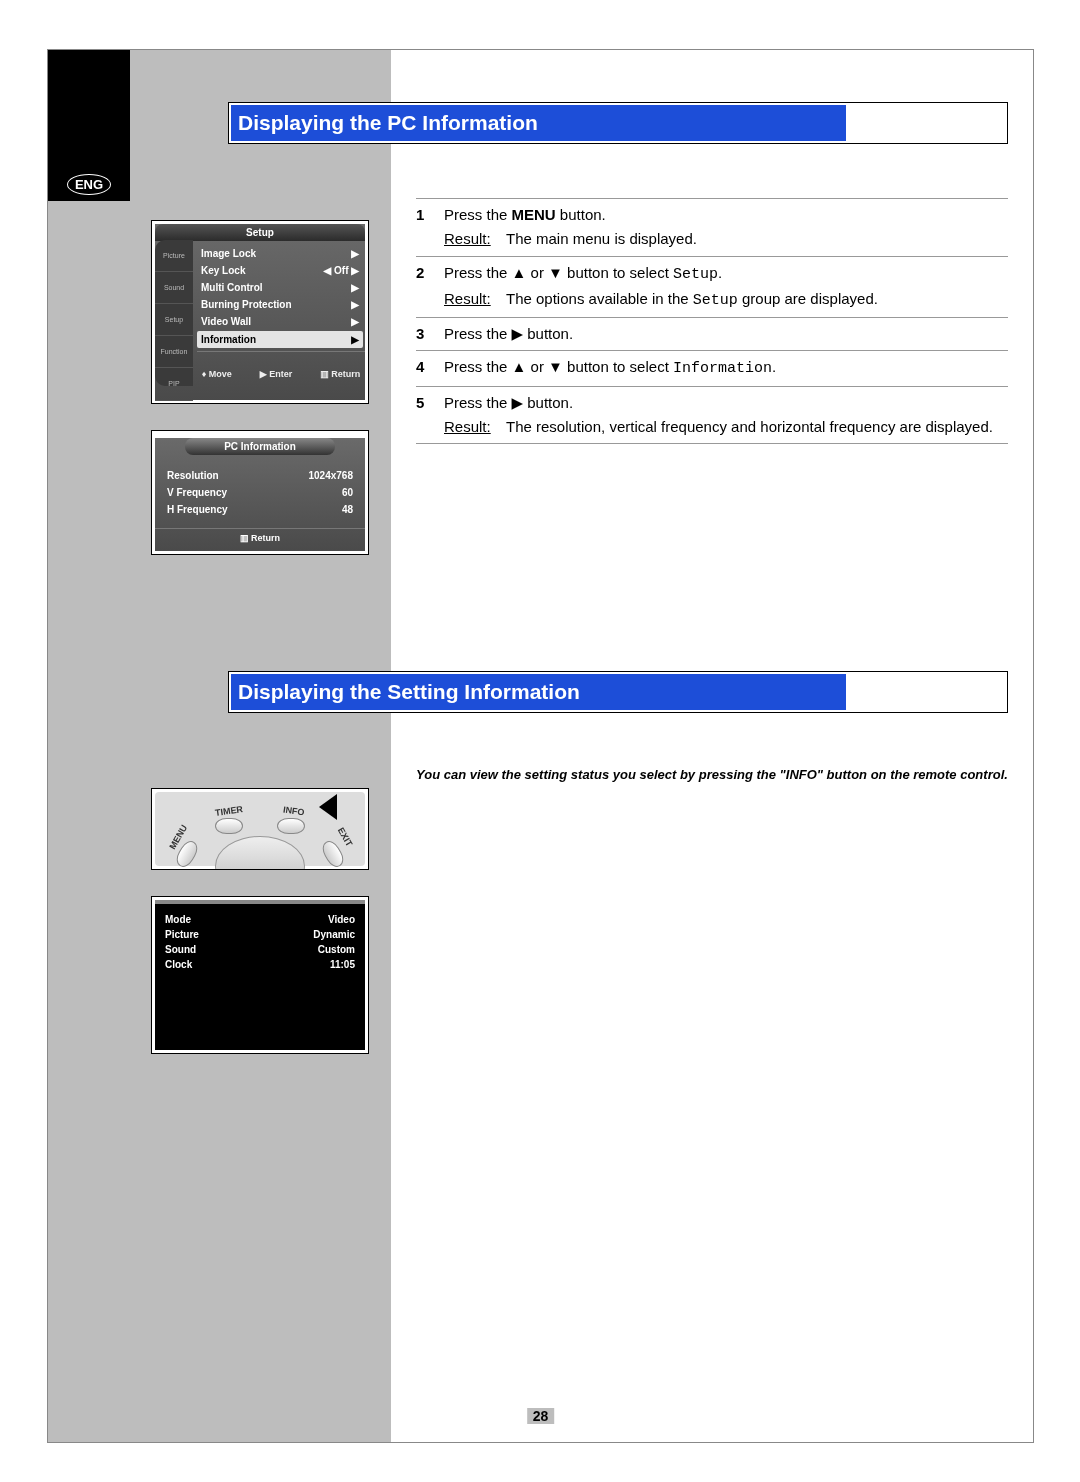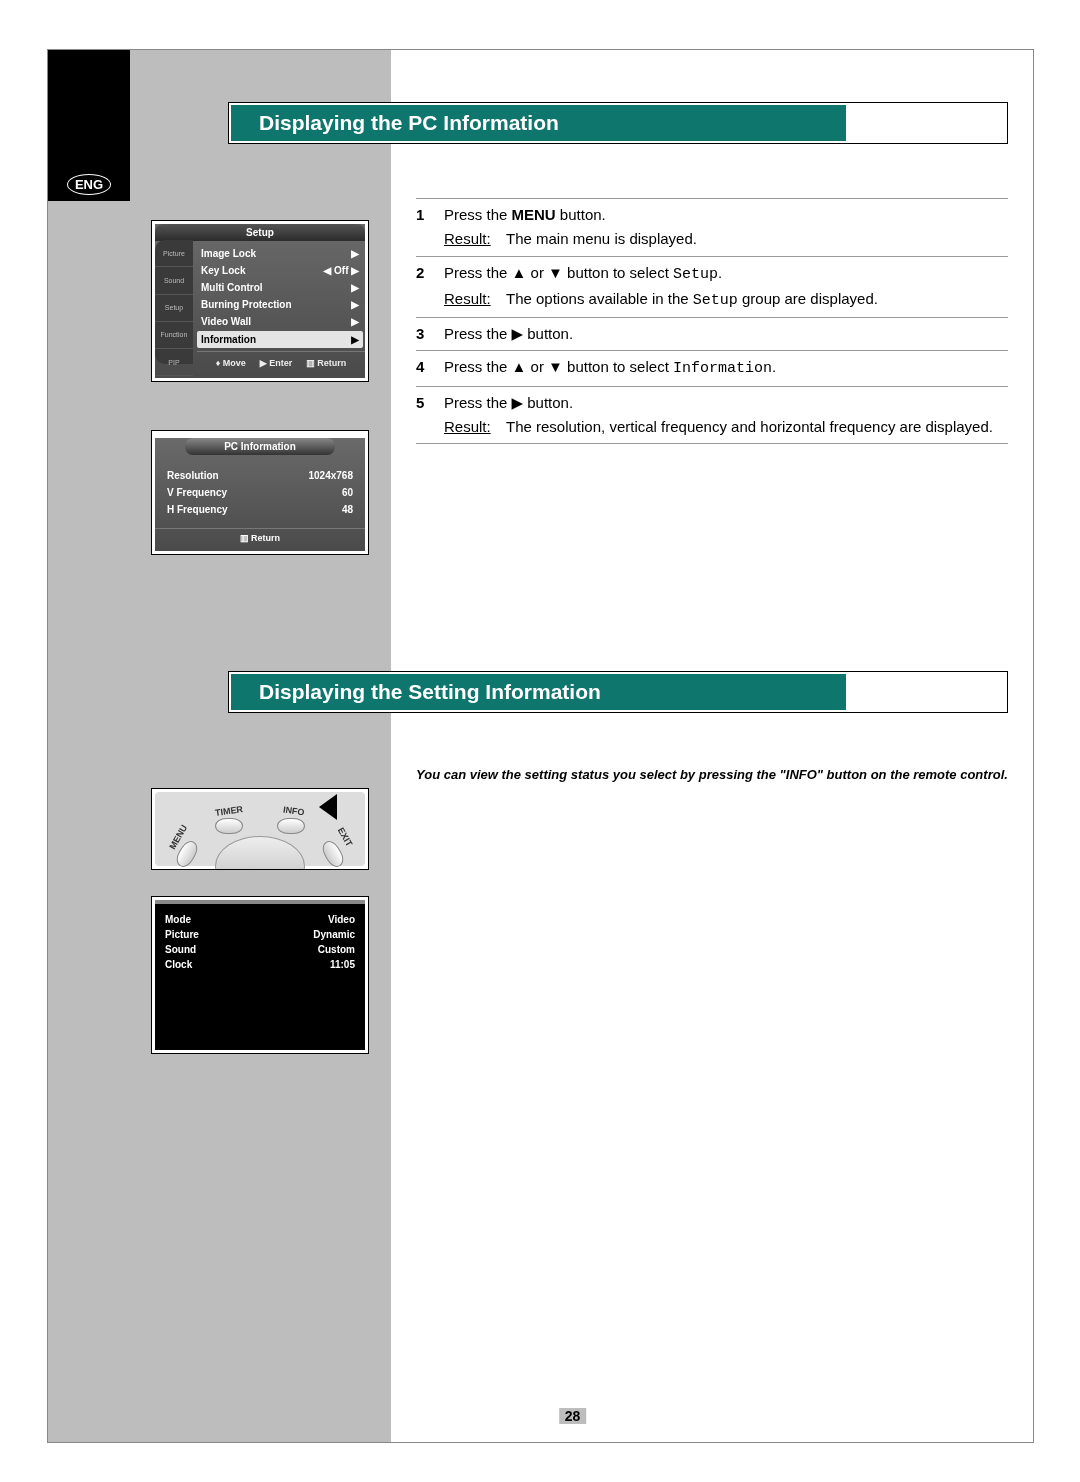--- a/index.html
+++ b/index.html
@@ -51,25 +51,25 @@
     left: 180px;
     right: 25px;
     height: 42px;
     border: 1.5px solid #000;
     background: #fff;
   }
   .title-bar .fill {
     position: absolute;
     left: 2px; top: 2px; bottom: 2px;
     width: 79%;
-    background: #0f766e;
+    background: #1d4ed8;
     color: #fff;
     font-weight: bold;
     font-size: 21px;
-    padding-left: 28px;
+    padding-left: 7px;
     line-height: 36px;
   }
   .instructions {
     position: absolute;
     left: 368px;
     right: 25px;
     font-size: 15px;
     line-height: 1.35;
   }
   .step-row {
@@ -134,24 +134,24 @@
     align-items: center;
     justify-content: center;
     color: #bbb;
   }
   .osd-rows { margin-left: 42px; padding: 4px 6px 2px 4px; }
   .osd-row { display: flex; justify-content: space-between; padding: 3px 0; font-weight: bold; }
   .osd-row.sel { background: #e4e4e4; color: #000; padding: 3px 4px; margin: 1px -4px; border-radius: 2px; }
   .osd-footer {
     margin-left: 42px;
     font-size: 9px;
-    padding: 6px 4px;
+    padding: 17px 4px;
     border-top: 1px solid #777;
     color: #eee;
-    display: flex; gap: 14px; justify-content: center;
+    display: flex; gap: 28px; justify-content: center;
     font-weight: bold;
   }
   .pc-info-rows { padding: 8px 12px 10px 12px; }
   .pc-info-rows .osd-row { font-weight: bold; }
   .pc-info-footer { text-align: center; font-size: 9px; padding: 4px 0; border-top: 1px solid #777; font-weight: bold; }
 
   
   .remote-box {
     position: absolute;
     left: 103px; width: 218px;
@@ -203,21 +203,20 @@
   .info-row { display: flex; justify-content: space-between; padding: 2px 0; }
   .pagenum {
     position: absolute;
     bottom: 18px;
     left: 50%;
     transform: translateX(-50%);
     font-weight: bold;
     font-size: 14px;
     background: #bdbdbd;
     padding: 0 6px;
-    margin-left: 32px;
   }
   .tri { font-size: 10px; }
 </style>
 </head>
 <body>
 
 <div class="page">
 
   <div class="sidebar"></div>
 

